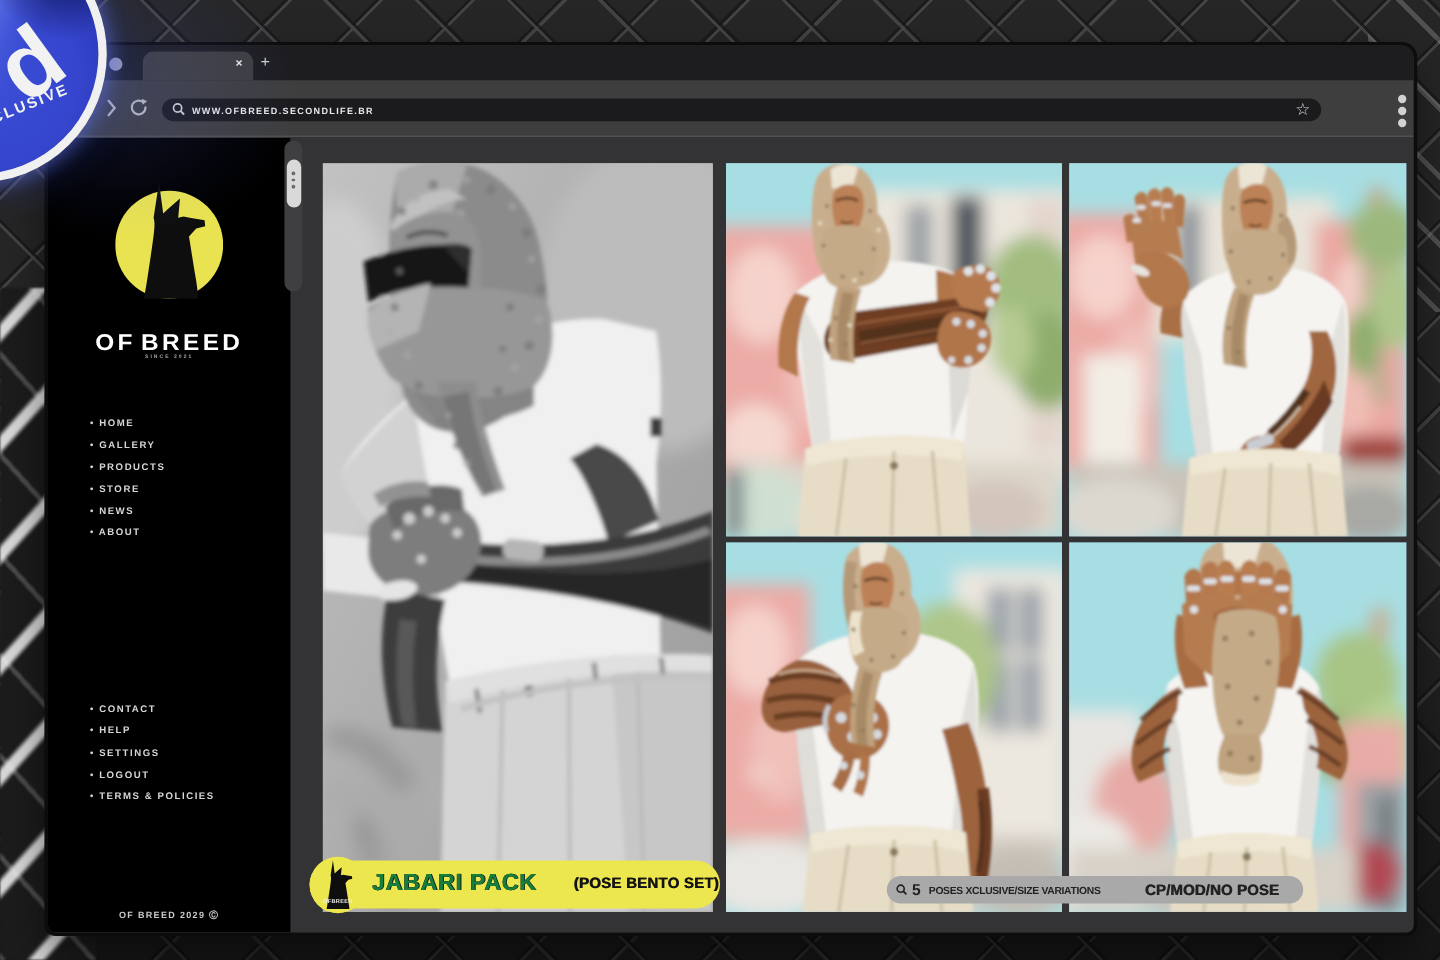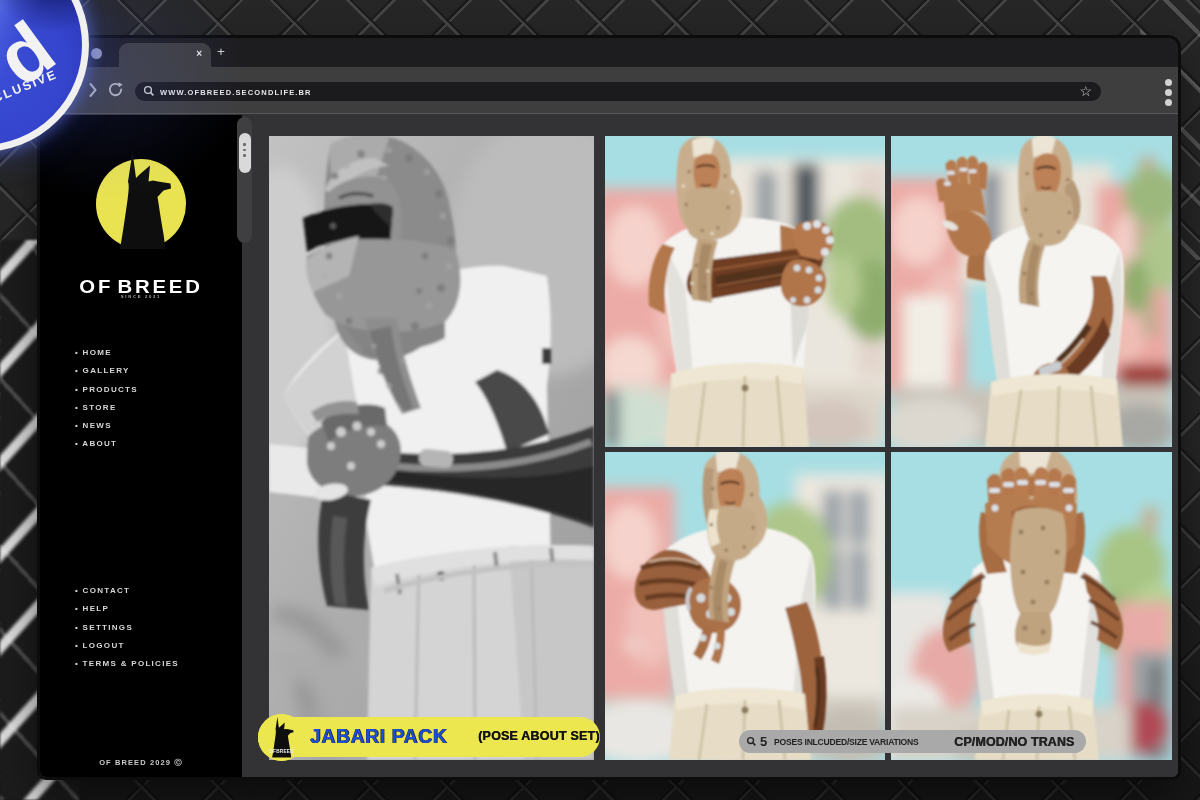--- a/index.html
+++ b/index.html
@@ -61,21 +61,21 @@
 
   .photo { position:absolute; overflow:hidden; }
   #ph0 { left:229px; top:21px;  width:325px; height:624px; background:#b5b5b5; }
   #ph1 { left:565px; top:21px;  width:280px; height:311px; background:#a7dee3; }
   #ph2 { left:851px; top:21px;  width:281px; height:311px; background:#a7dee3; }
   #ph3 { left:565px; top:337px; width:280px; height:308px; background:#a7dee3; }
   #ph4 { left:851px; top:337px; width:281px; height:308px; background:#a7dee3; }
 
   
   #jlabel { position:absolute; left:218px; top:602px; width:342px; height:40px; background:#ece64f; border-radius:20px; z-index:5; }
-  #jlabel .t1 { position:absolute; left:52px; top:8px; font-size:19.5px; font-weight:900; color:#1d4ed8; letter-spacing:.5px; white-space:nowrap; text-shadow:0.7px 0 0 #141414,-0.3px 0 0 #141414; }
+  #jlabel .t1 { position:absolute; left:52px; top:8px; font-size:19.5px; font-weight:900; color:#15803d; letter-spacing:.5px; white-space:nowrap; text-shadow:0.7px 0 0 #141414,-0.3px 0 0 #141414; }
   #jlabel .t2 { position:absolute; left:220px; top:12px; font-size:12.5px; font-weight:900; color:#141414; letter-spacing:.2px; white-space:nowrap; text-shadow:0.5px 0 0 #141414; }
   #jbadge { position:absolute; left:217.5px; top:599px; width:47px; height:47px; border-radius:50%; background:#ece64f; z-index:6; overflow:hidden; }
   #gpill { position:absolute; left:699px; top:615px; width:347px; height:23px; background:#a9a9a9; border-radius:12px; z-index:5; color:#222; }
   #gpill .n5 { position:absolute; left:21px; top:4px; font-size:13px; font-weight:900; }
   #gpill .tx { position:absolute; left:35px; top:7px; font-size:8.6px; font-weight:900; letter-spacing:-0.25px; white-space:nowrap; }
   #gpill .tx2 { position:absolute; left:215px; top:4.5px; font-size:12.5px; font-weight:900; letter-spacing:.1px; white-space:nowrap; text-shadow:0.5px 0 0 #222; }
 
   
   #sticker { position:absolute; left:-125px; top:-62px; width:214px; height:214px; border-radius:50%; overflow:hidden;
     background:
@@ -630,37 +630,37 @@
           <path d="M90,250 C122,240 172,240 202,248 L208,308 L84,308 Z" fill="#e7ddc7"></path>
           <path d="M90,250 C122,240 172,240 202,248 L201,264 C170,254 120,256 92,264Z" fill="#efe7d3"></path>
           <path d="M118,258 L112,308 M148,254 L146,308 M178,254 L184,308" stroke="#cfc4a9" stroke-width="3" fill="none"></path>
           <circle cx="148" cy="262" r="3.5" fill="#8a7a5c"></circle>
         </g>
       </svg>
       </div>
 
       <div id="jlabel">
           <span class="t1">JABARI PACK</span>
-          <span class="t2">(POSE ABOUT SET)</span>
+          <span class="t2">(POSE BENTO SET)</span>
         </div>
       <div id="jbadge">
         <svg width="47" height="47" viewBox="0 0 90 90" style="position:absolute;left:0;top:0;">
           <circle cx="45" cy="45" r="45" fill="#ece64f"></circle>
           <path transform="translate(8,2.5) scale(0.8)" d="M36.5,4 L40,30 L43.5,26.5 L54,17.5 L52.5,33.5 L57,32.5 L62,33.5 L74.5,35.5 L75,40.5 L67.5,42.5 L61.5,49 C63,58 65,72 67.5,86 L69.5,101 L24,101 C26,90 29,70 31.5,52 C32.8,43 33.2,37 32,33.5 Z" fill="#0e0e0e"></path>
           <text x="45" y="74" font-size="9" font-weight="bold" fill="#efefef" text-anchor="middle" font-family="Liberation Sans,sans-serif" letter-spacing="0.5">OFBREED</text>
         </svg>
       </div>
       <div id="gpill">
         <svg style="position:absolute;left:7px;top:6px;" width="11" height="11" viewBox="0 0 12 12">
             <circle cx="5" cy="5" r="3.2" fill="none" stroke="#222" stroke-width="1.5"></circle>
             <line x1="7.5" y1="7.5" x2="10.2" y2="10.2" stroke="#222" stroke-width="1.7"></line>
           </svg>
         <span class="n5">5</span>
-        <span class="tx">POSES INLCUDED/SIZE VARIATIONS</span>
-        <span class="tx2">CP/MOD/NO TRANS</span>
+        <span class="tx">POSES XCLUSIVE/SIZE VARIATIONS</span>
+        <span class="tx2">CP/MOD/NO POSE</span>
       </div>
     </div>
   </div>
 
   <div id="stickglow"></div>
   <div id="sticker">
     <span id="stick-d">d</span>
     <span id="stick-txt">XCLUSIVE</span>
   </div>
 </div>

